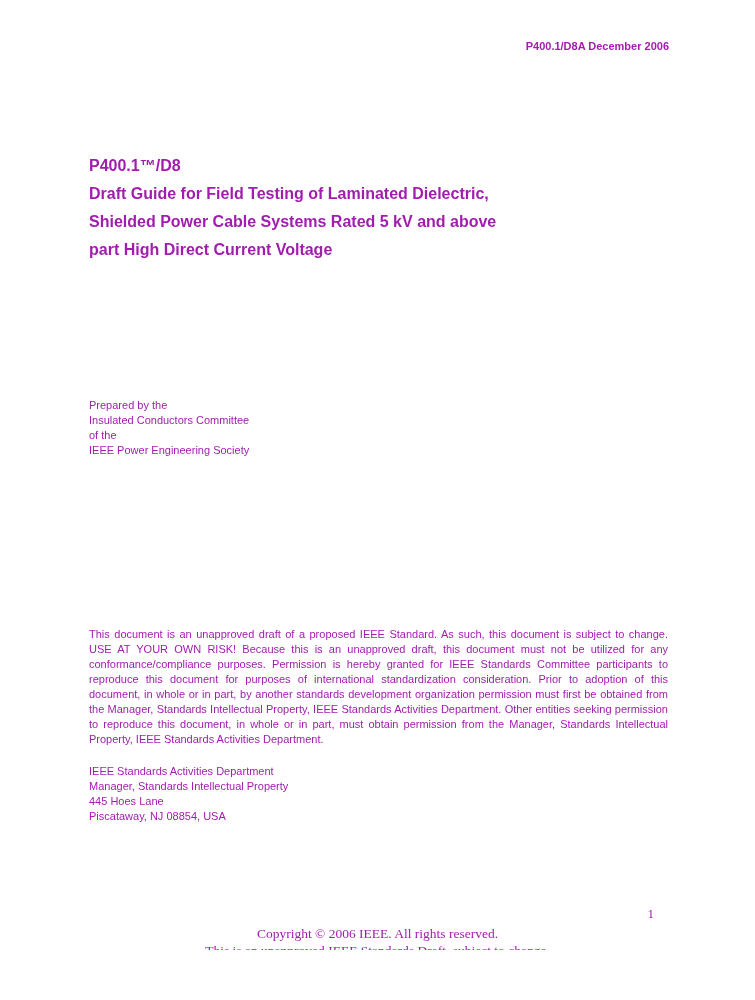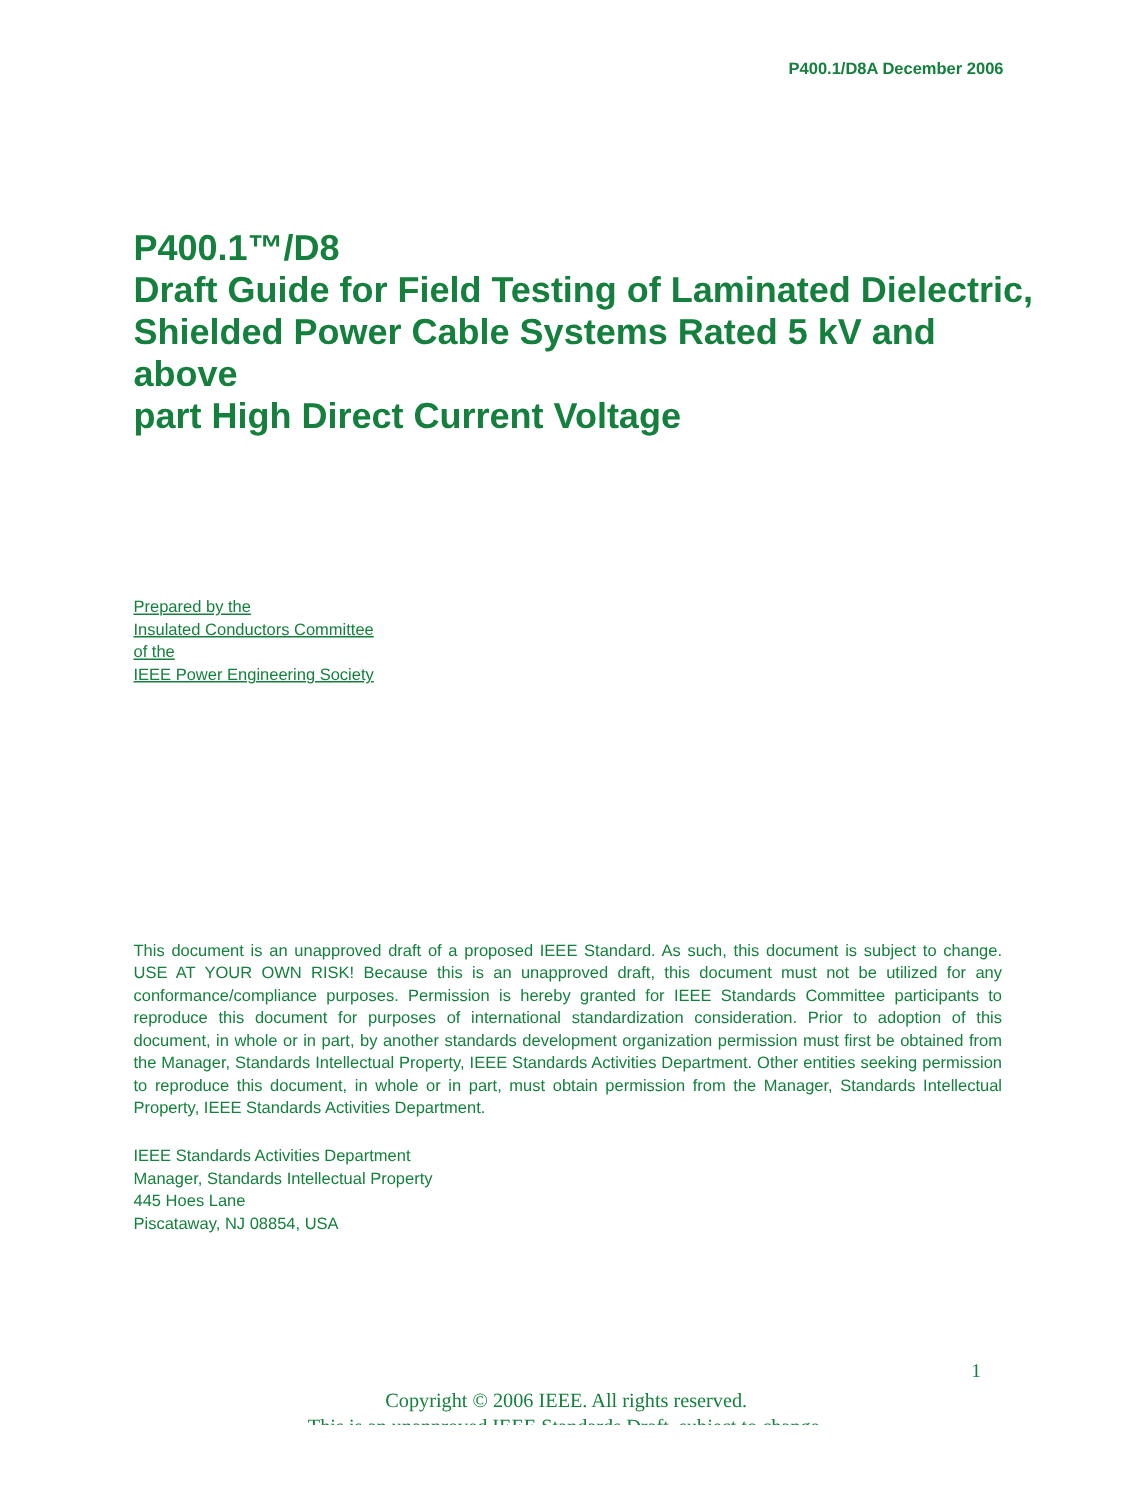--- a/index.html
+++ b/index.html
@@ -6,50 +6,50 @@
   html, body {
     margin: 0;
     padding: 0;
     background: #ffffff;
   }
   .page {
     position: relative;
     width: 755px;
     height: 1000px;
     background: #ffffff;
-    color: #15803d;
+    color: #a21caf;
     overflow: hidden;
     font-family: "Liberation Sans", sans-serif;
   }
   .doc-header {
     position: absolute;
     top: 40px;
     left: 89px;
     right: 86px;
     text-align: right;
     font-size: 11px;
     font-weight: 700;
     line-height: 13px;
   }
   .doc-title {
     position: absolute;
     top: 152px;
     left: 89px;
     right: 60px;
-    font-size: 24px;
+    font-size: 16px;
     font-weight: 700;
     line-height: 28px;
   }
   .text-block {
     position: absolute;
     left: 89px;
     font-size: 11px;
     line-height: 15px;
   }
-  .prepared-by   { top: 398px; text-decoration: underline; }
+  .prepared-by   { top: 398px; }
   .copyright-blk { top: 530px; }
   .contact-blk   { top: 751px; margin-top: 13px; }
   .disclaimer {
     position: absolute;
     top: 602px;
     left: 89px;
     width: 579px;
     font-size: 11px;
     line-height: 15px;
     text-align: justify;

